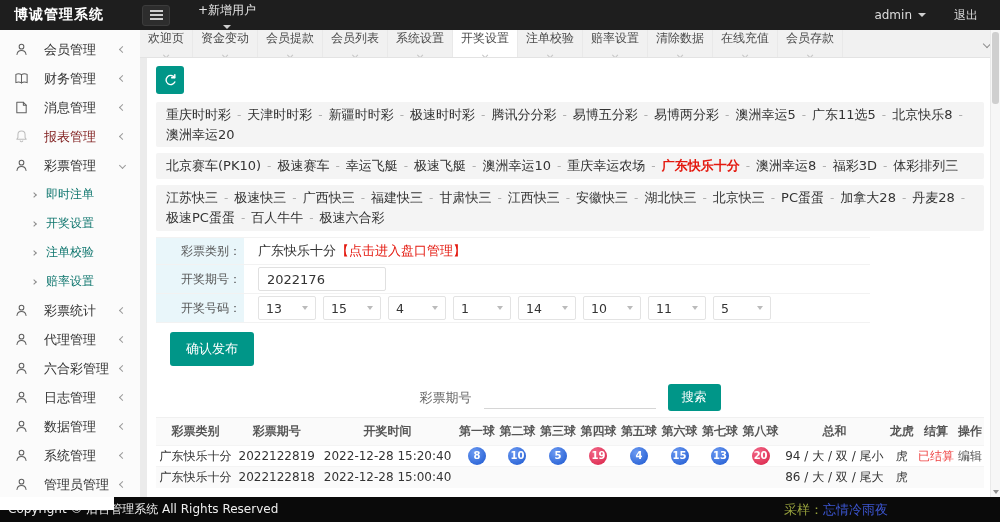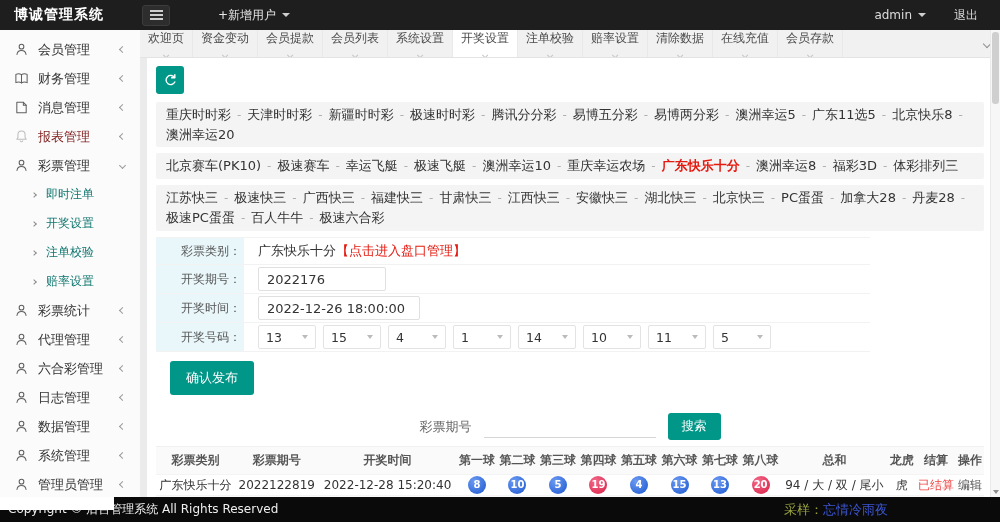--- a/index.html
+++ b/index.html
@@ -4,21 +4,21 @@
 <style>
   *{margin:0;padding:0;box-sizing:border-box;}
   html,body{width:1000px;height:522px;}
   body{position:relative;overflow:hidden;font-family:"DejaVu Sans",sans-serif;background:#ededed;}
 
   
   .topbar{position:absolute;top:0;left:0;width:1000px;height:30px;background:#1e1e1e;display:flex;align-items:center;color:#ddd;z-index:6;}
   .brand{width:130px;padding-left:14px;color:#fff;font-size:14px;font-weight:bold;letter-spacing:1px;white-space:nowrap;}
   .menu-toggle{width:28px;height:21px;background:#2d2d2d;border:1px solid #3c3c3c;border-radius:3px;display:flex;align-items:center;justify-content:center;cursor:pointer;margin-left:12px;}
   .hamburger{display:block;width:13px;height:2px;background:#cfcfcf;box-shadow:0 -4px 0 #cfcfcf,0 4px 0 #cfcfcf;}
-  .add-user{margin-left:48px;font-size:12px;display:flex;align-items:center;gap:6px;color:#e6e6e6;cursor:pointer;}
+  .add-user{margin-left:28px;font-size:12px;display:flex;align-items:center;gap:6px;color:#e6e6e6;cursor:pointer;flex-direction:column;}
   .caret{width:0;height:0;border-left:4px solid transparent;border-right:4px solid transparent;border-top:4px solid #cfcfcf;display:inline-block;}
   .sp{flex:1;}
   .admin{font-size:12px;display:flex;align-items:center;gap:6px;cursor:pointer;}
   .logout{font-size:12px;margin:0 22px 0 28px;cursor:pointer;}
 
   
   .tabbar{position:absolute;top:30px;left:140px;right:0;height:28px;background:#f1f1f1;border-bottom:1px solid #e3e3e3;display:flex;align-items:stretch;padding-right:26px;overflow:hidden;z-index:4;}
   .tab{display:flex;align-items:center;gap:5px;padding:0 8px;font-size:12px;color:#4a4a4a;border-right:1px solid #e9e9e9;cursor:pointer;white-space:nowrap;flex-direction:column;}
   .tab.active{background:#fff;}
   .tab .x{color:#c6c6c6;font-size:11px;line-height:1;}
@@ -27,21 +27,21 @@
   .chev.left{transform:rotate(45deg);}
   .chev.down{transform:rotate(-45deg);}
 
   
   .sidebar{position:absolute;top:30px;left:0;width:140px;bottom:25px;background:#fbfbfb;padding-top:5px;z-index:5;}
   .side-item{height:29px;display:flex;align-items:center;padding:0 15px 0 14px;font-size:13px;color:#333;cursor:pointer;}
   .side-item .svgi{width:15px;height:15px;display:inline-flex;color:#606060;}
   .side-item.muted{color:#7f1d1d;}
   .side-item.muted .svgi{color:#bdbdbd;}
   .svgi svg{width:100%;height:100%;fill:none;stroke:currentColor;stroke-width:1.1;stroke-linecap:round;stroke-linejoin:round;}
-  .side-item .lab{flex:1;margin-left:9px;white-space:nowrap;}
+  .side-item .lab{flex:1;margin-left:15px;white-space:nowrap;}
   .side-item .chev{width:5px;height:5px;border-color:#9a9a9a;}
   .side-sub{height:29px;display:flex;align-items:center;padding-left:32px;font-size:12px;color:#0f766e;cursor:pointer;}
   .side-sub .arr{display:inline-block;width:4px;height:4px;border-right:1px solid #8a8a8a;border-bottom:1px solid #8a8a8a;transform:rotate(-45deg);margin-right:10px;}
 
   
   .content{position:absolute;top:58px;left:140px;right:10px;bottom:25px;background:#fff;padding:5px 6px 0 16px;overflow:hidden;}
   .gutter{position:absolute;left:0;top:0;width:7px;height:100%;background:#ebebeb;}
   .refresh{width:28px;height:28px;background:#009688;border:none;border-radius:3px;display:flex;align-items:center;justify-content:center;cursor:pointer;margin:3px 0 8px;}
   .refresh svg{width:15px;height:15px;fill:none;stroke:#fff;stroke-width:1.5;stroke-linecap:round;stroke-linejoin:round;}
   .linkbar{background:#f4f4f4;border-radius:2px;padding:3px 10px;margin-bottom:6px;font-size:13px;line-height:19px;color:#333;}
@@ -323,26 +323,20 @@
       <div class="flabel">彩票类别：</div>
       <div class="fval">
         <span>广东快乐十分</span>
         <span class="red-link">【点击进入盘口管理】</span>
       </div>
     </div>
     <div class="frow">
       <div class="flabel">开奖期号：</div>
       <div class="fval">
         <input class="tinput w-issue" value="2022176" style="">
-      </div>
-    </div>
-    <div class="frow">
-      <div class="flabel">开奖时间：</div>
-      <div class="fval">
-        <input class="tinput w-time" value="2022-12-26 18:00:00" style="">
       </div>
     </div>
     <div class="frow">
       <div class="flabel">开奖号码：</div>
       <div class="fval" id="numsels">
           <div class="numsel">
             <span>13</span>
             <i class="caret"></i>
           </div>
           <div class="numsel">

